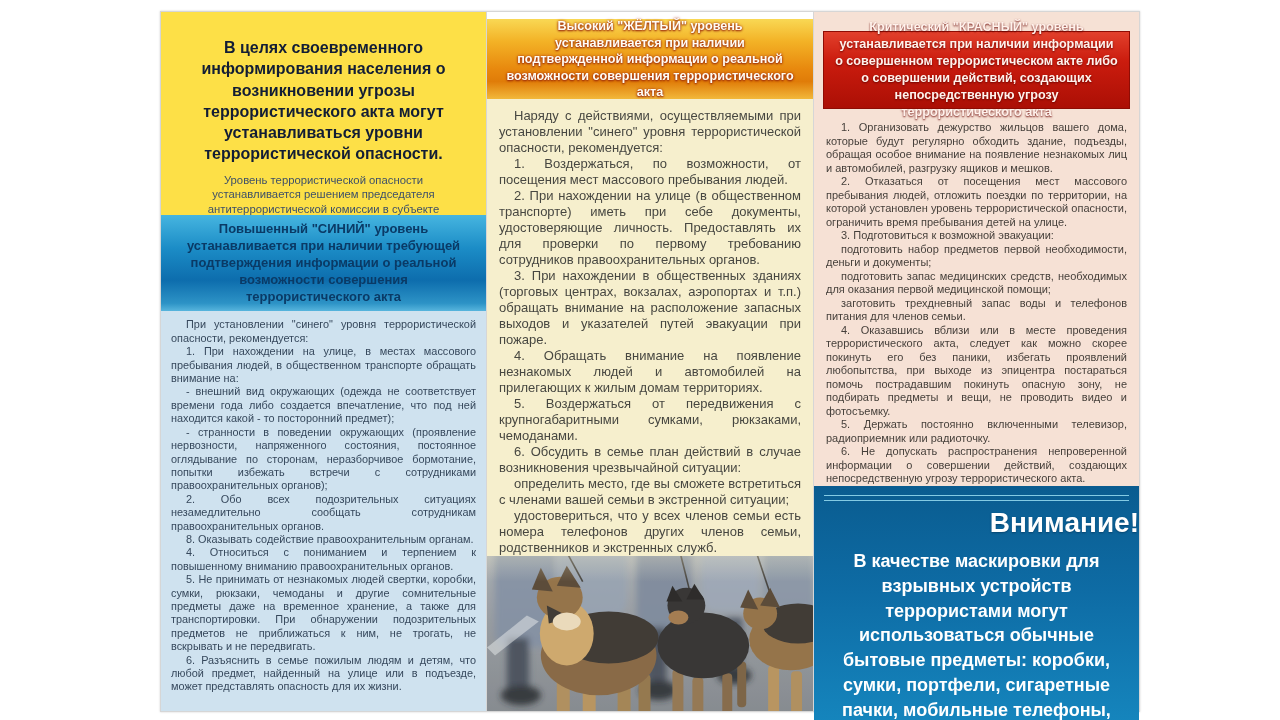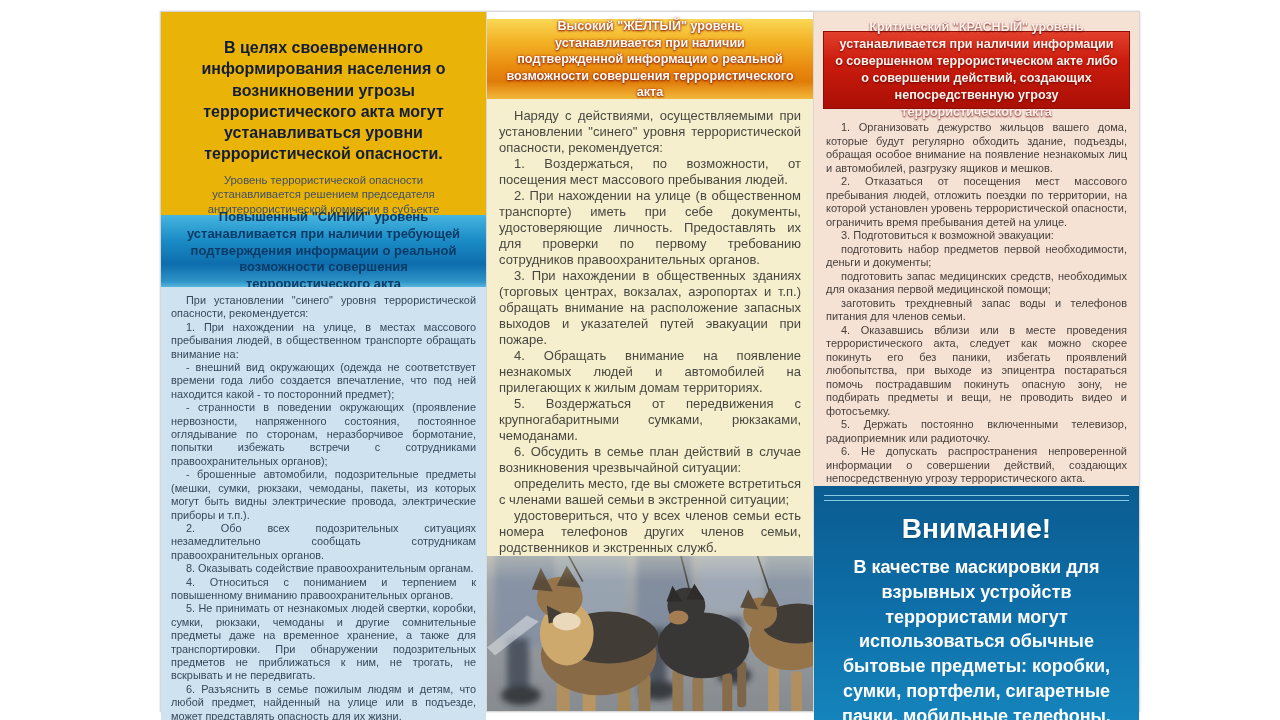--- a/index.html
+++ b/index.html
@@ -2,21 +2,21 @@
 <html><head>
 <meta charset="utf-8">
 <style>
   html,body{margin:0;padding:0;width:1280px;height:720px;background:#ffffff;overflow:hidden;
     font-family:"Liberation Sans","DejaVu Sans",sans-serif;}
   .brochure{position:absolute;left:160px;top:11px;width:980px;height:701px;display:flex;
     box-shadow:0 0 2px rgba(0,0,0,.18);}
   .col{box-sizing:border-box;height:100%;display:flex;flex-direction:column;border:1px solid #d6d6d6;}
 
   
-  .col-left{width:327px;background:#eab308;}
+  .col-left{width:327px;background:#fde047;}
   .left-intro{padding:25px 24px 0 24px;height:178px;box-sizing:content-box;}
   .intro-title{font-size:16px;font-weight:bold;color:#121d35;text-align:center;line-height:1.33;margin:0;}
   .intro-sub{font-size:11.3px;color:#3e5068;text-align:center;line-height:1.28;margin:8px 0 0 0;}
   .blue-band{min-height:72px;display:flex;align-items:center;justify-content:center;text-align:center;
     padding:6px 16px;box-sizing:border-box;
     background:linear-gradient(180deg,#46b5e0 0%,#1b8cc6 35%,#0d6dad 68%,#2d93c6 92%,#57b5dd 100%);
     color:#0a3a66;font-weight:bold;font-size:13px;line-height:1.3;}
   .left-body{flex:1;background:#cfe2ef;padding:7px 10px 6px 10px;
     font-size:10.9px;line-height:1.23;color:#36485c;text-align:justify;}
   .bp{margin:0;text-indent:15px;}
@@ -38,40 +38,39 @@
   .red-box{margin:19px 9px 7px 9px;min-height:78px;display:flex;align-items:center;justify-content:center;
     text-align:center;padding:7px 10px;box-sizing:border-box;
     background:linear-gradient(180deg,#e2402c 0%,#cb1c0e 38%,#ab0f05 100%);
     border:1px solid #8e0c04;
     color:#fff2ec;font-weight:bold;font-size:12.6px;line-height:1.35;
     text-shadow:0 1px 2px #6b0500;}
   .right-body{flex:1;padding:5px 12px 0 12px;font-size:11px;line-height:1.23;color:#453f3a;text-align:justify;}
   .attention{background:linear-gradient(180deg,#0a5c90 0%,#0e6ca5 25%,#1585bd 55%,#2aa3d4 85%,#38b0df 100%);
     color:#ffffff;text-align:center;display:flex;flex-direction:column;padding:7px 0 10px 0;}
   .thin-line{height:1px;background:#9adef2;margin:2px 10px;opacity:.85;}
-  .attention-title{font-size:28px;font-weight:bold;margin:10px 0 10px 0;text-shadow:0 1px 2px rgba(0,40,70,.5);}
+  .attention-title{font-size:28px;font-weight:bold;margin:4px 0 10px 0;text-shadow:0 1px 2px rgba(0,40,70,.5);text-align:right;}
   .attention p{font-size:18px;font-weight:bold;line-height:1.38;margin:0 0 4px 0;padding:0 16px;}
 </style>
 </head>
 <body>
 
 <div class="brochure">
 
   <div class="col col-left">
     <div class="left-intro">
       <p class="intro-title">В целях своевременного информирования населения о возникновении угрозы террористического акта могут устанавливаться уровни террористической опасности.</p>
       <p class="intro-sub">Уровень террористической опасности устанавливается решением председателя антитеррористической комиссии в субъекте Российской Федерации, которое подлежит незамедлительному обнародованию в средствах массовой информации</p>
     </div>
     <div class="blue-band">Повышенный "СИНИЙ" уровень устанавливается при наличии требующей подтверждения информации о реальной возможности совершения террористического акта</div>
     <div class="left-body">
       <p class="bp">При установлении "синего" уровня террористической опасности, рекомендуется:</p>
       <p class="bp">1. При нахождении на улице, в местах массового пребывания людей, в общественном транспорте обращать внимание на:</p>
       <p class="bp">- внешний вид окружающих (одежда не соответствует времени года либо создается впечатление, что под ней находится какой - то посторонний предмет);</p>
       <p class="bp">- странности в поведении окружающих (проявление нервозности, напряженного состояния, постоянное оглядывание по сторонам, неразборчивое бормотание, попытки избежать встречи с сотрудниками правоохранительных органов);</p>
-      <p class="bp">- брошенные автомобили, подозрительные предметы (мешки, сумки, рюкзаки, чемоданы, пакеты, из которых могут быть видны электрические провода, электрические приборы и т.п.).</p>
       <p class="bp">2. Обо всех подозрительных ситуациях незамедлительно сообщать сотрудникам правоохранительных органов.</p>
       <p class="bp">8. Оказывать содействие правоохранительным органам.</p>
       <p class="bp">4. Относиться с пониманием и терпением к повышенному вниманию правоохранительных органов.</p>
       <p class="bp">5. Не принимать от незнакомых людей свертки, коробки, сумки, рюкзаки, чемоданы и другие сомнительные предметы даже на временное хранение, а также для транспортировки. При обнаружении подозрительных предметов не приближаться к ним, не трогать, не вскрывать и не передвигать.</p>
       <p class="bp">6. Разъяснить в семье пожилым людям и детям, что любой предмет, найденный на улице или в подъезде, может представлять опасность для их жизни.</p>
 
     </div>
   </div>
 
   <div class="col col-mid">

